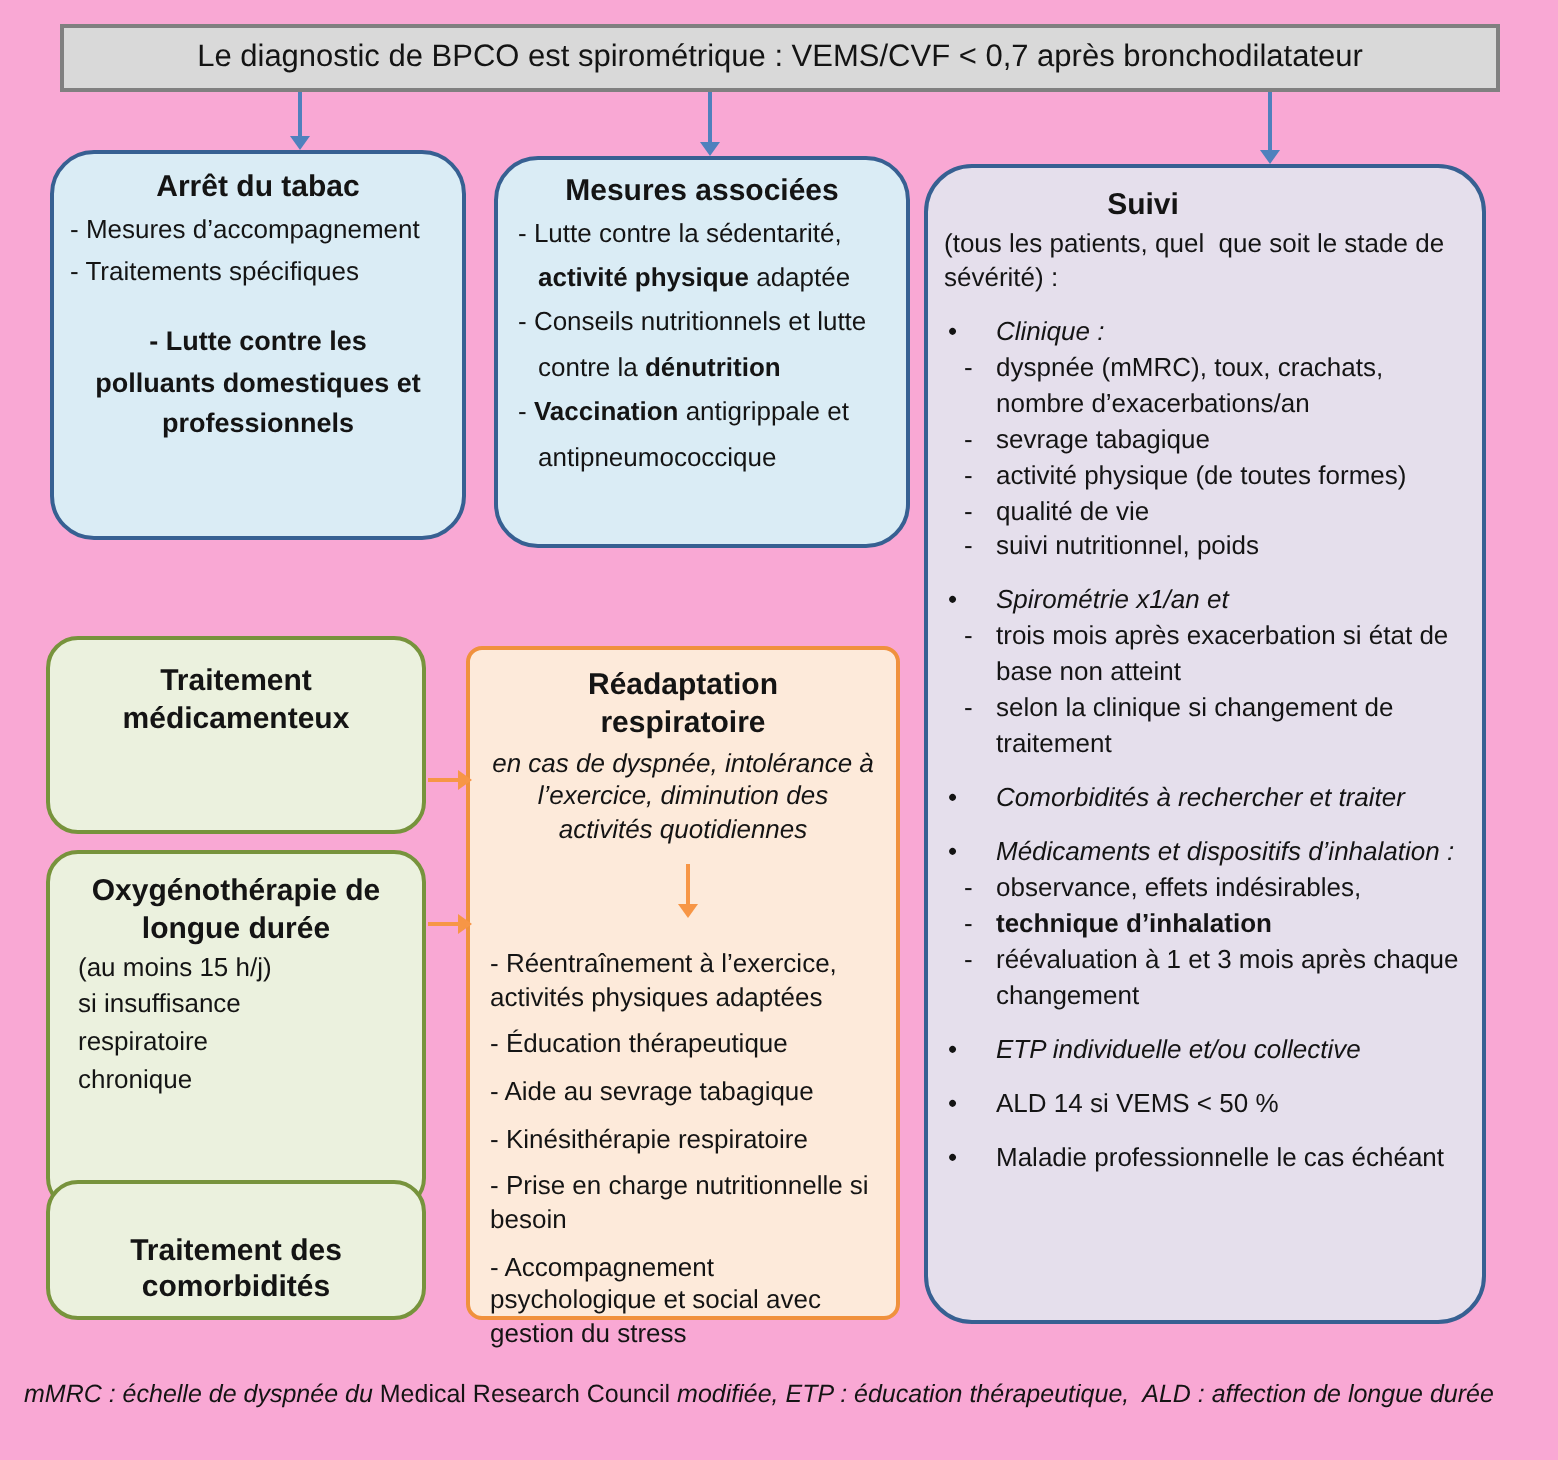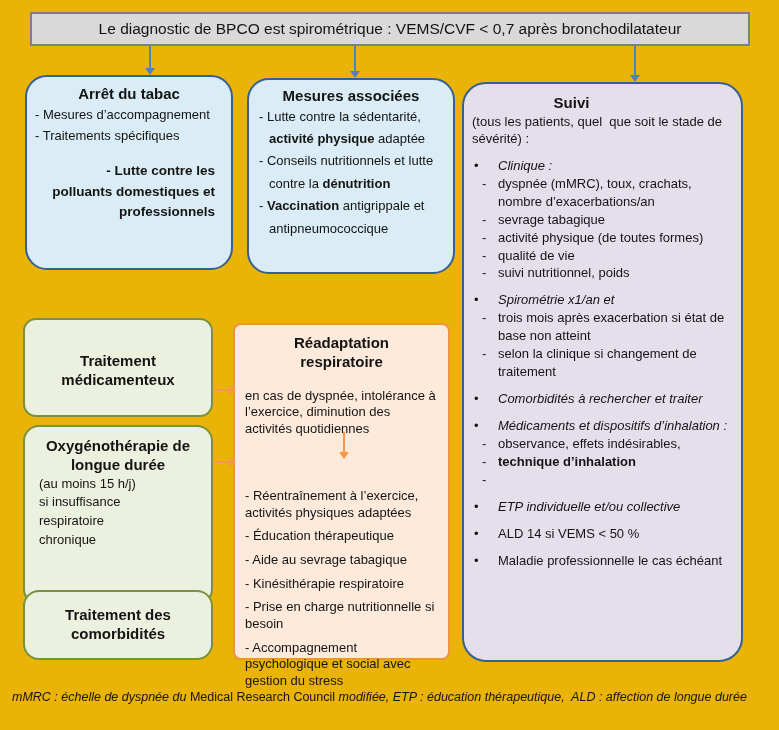--- a/index.html
+++ b/index.html
@@ -1,17 +1,17 @@
 <!DOCTYPE html>
 <html><head>
 <meta charset="utf-8">
 <style>
   html,body{margin:0;padding:0;background:#fff;}
   .canvas{
-    position:relative;width:779px;height:730px;background:#eab308;overflow:hidden;
+    position:relative;width:779px;height:730px;background:#f9a8d4;overflow:hidden;
     font-family:"Liberation Sans",sans-serif;color:#141414;
   }
   
   .banner{
     position:absolute;left:30px;top:12px;width:720px;height:34px;box-sizing:border-box;
     background:#d9d9d9;border:2px solid #808080;
     display:flex;align-items:center;justify-content:center;
     font-size:15.5px;
   }
   
@@ -26,45 +26,45 @@
   .varrow::after{content:"";position:absolute;bottom:-7px;left:-4px;
     border:5px solid transparent;border-top:7px solid #4f81bd;border-bottom:none;}
   .varrow.orange{background:#f79646;}
   .varrow.orange::after{border-top-color:#f79646;}
   .harrow{position:absolute;height:2px;background:#f79646;}
   .harrow::after{content:"";position:absolute;right:-7px;top:-4px;
     border:5px solid transparent;border-left:7px solid #f79646;border-right:none;}
   
   .tabac{left:25px;top:75px;width:208px;height:195px;padding:8px 8px;}
   .tabac .line{font-size:13px;line-height:1.65;}
-  .tabac .hl{font-weight:bold;font-size:13.5px;text-align:right;max-width:172px;
+  .tabac .hl{font-weight:bold;font-size:13.5px;text-align:center;max-width:172px;
     margin:14px auto 0;line-height:1.55;}
   
   .mesures{left:247px;top:78px;width:208px;height:196px;padding:7px 10px;}
   .mesures .m-item{font-size:13px;line-height:1.72;padding-left:10px;text-indent:-10px;}
   
   .suivi{left:462px;top:82px;width:281px;height:580px;padding:8px 10px 8px 8px;}
   .suivi .box-title{padding-right:60px;margin-top:2px;}
   .s-subtitle{font-size:13px;text-align:left;line-height:1.35;white-space:pre-wrap;margin-bottom:2px;}
   .s-entry{display:flex;font-size:13px;line-height:1.38;}
   .s-entry.bullet{margin-top:9px;}
   .s-entry.italic .txt{font-style:italic;}
   .s-entry.bold .txt{font-weight:bold;}
   .s-entry .mark{flex:0 0 26px;box-sizing:border-box;padding-left:2px;}
   .s-entry .mark.dash{padding-left:10px;}
   .s-entry .txt{flex:1;}
   
-  .med{left:23px;top:318px;width:190px;height:99px;padding:32px 8px;border-radius:13px;}
+  .med{left:23px;top:318px;width:190px;height:99px;padding:12px 8px;}
   .oxy{left:23px;top:425px;width:190px;height:180px;padding:10px 8px 12px;}
   .oxy .o-line{font-size:13px;line-height:1.45;padding-left:6px;}
-  .comorb{left:23px;top:590px;width:190px;height:70px;display:flex;align-items:center;justify-content:center;padding:4px;}
+  .comorb{left:23px;top:590px;width:190px;height:70px;display:flex;align-items:flex-end;justify-content:center;padding:4px;}
   
   .readap{left:233px;top:323px;width:217px;height:337px;padding:9px 10px;}
   .readap .box-title{max-width:130px;margin:0 auto;}
-  .r-subtitle{font-size:13px;text-align:left;line-height:1.3;margin-top:16px;}
+  .r-subtitle{font-size:13px;text-align:center;line-height:1.3;margin-top:2px;font-style:italic;}
   .r-items{margin-top:50px;}
   .r-item{font-size:13px;line-height:1.28;margin-bottom:7px;}
   
   .footnote{position:absolute;left:12px;top:688px;width:757px;font-size:12.5px;
     line-height:1.5;white-space:pre-wrap;}
   .footnote .it{font-style:italic;}
   .footnote .rm{font-style:normal;}
   b{font-weight:bold;}
 </style>
 </head>
@@ -145,20 +145,21 @@
         <div class="s-entry">
           <span class="mark dash">-</span>
           <span class="txt">observance, effets indésirables,</span>
         </div>
         <div class="s-entry bold">
           <span class="mark dash">-</span>
           <span class="txt">technique d’inhalation</span>
         </div>
         <div class="s-entry">
           <span class="mark dash">-</span>
+          <span class="txt">réévaluation à 1 et 3 mois après chaque changement</span>
         </div>
         <div class="s-entry bullet italic">
           <span class="mark">•</span>
           <span class="txt">ETP individuelle et/ou collective</span>
         </div>
         <div class="s-entry bullet">
           <span class="mark">•</span>
           <span class="txt">ALD 14 si VEMS &lt; 50 %</span>
         </div>
         <div class="s-entry bullet">

